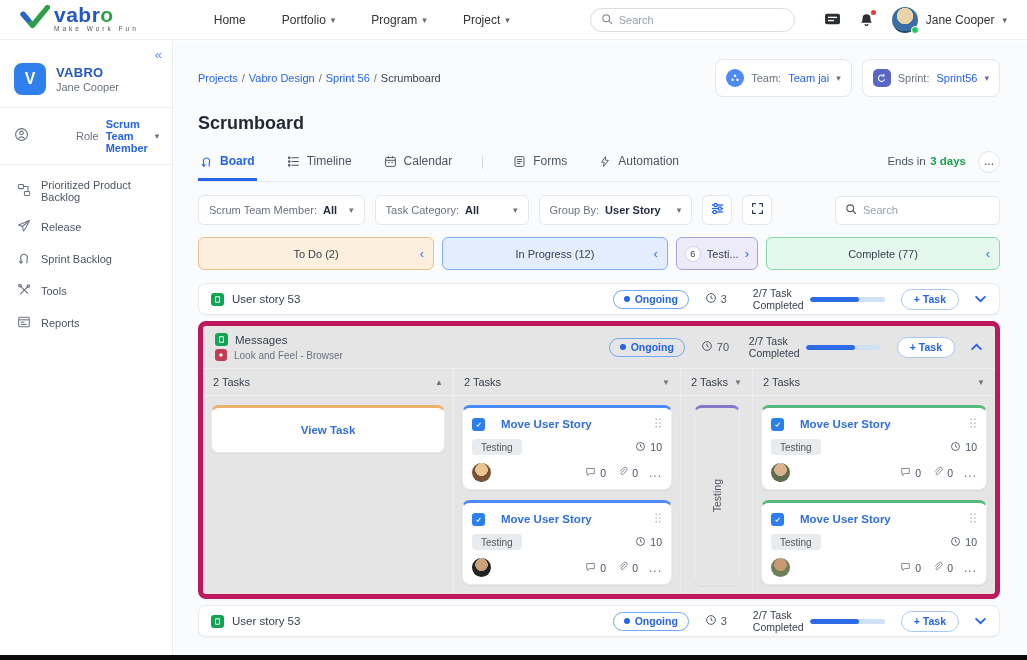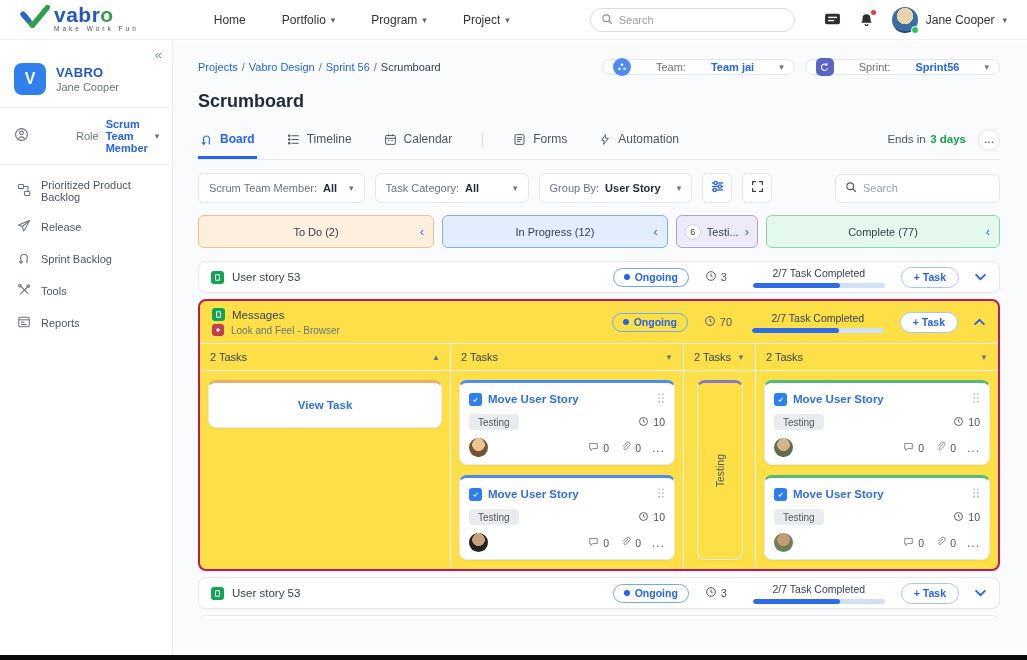--- a/index.html
+++ b/index.html
@@ -53,28 +53,28 @@
   .side-item.active { background:#e9f2fe; border-left-color:#2563eb; color:#2563eb; font-weight:700; }
 
   
   .main { position:absolute; top:41px; left:174px; width:853px; height:614px;
     background:#fafbfc; padding:0 27px 0 24px; }
   .crumb-row { display:flex; align-items:center; padding-top:18px; }
   .breadcrumb { font-size:11px; color:#6b7280; display:flex; gap:4px; align-items:center; }
   .crumb-link { color:#2563eb; cursor:pointer; }
   .crumb-current { color:#374151; }
   .crumb-pills { margin-left:auto; display:flex; gap:10px; }
-  .ctx-pill { height:16px; background:#fff; border:1px solid #e3e7ee; border-radius:8px;
-    display:flex; align-items:center; gap:25px; padding:0 10px; cursor:pointer; }
+  .ctx-pill { height:38px; background:#fff; border:1px solid #e3e7ee; border-radius:8px;
+    display:flex; align-items:center; gap:7px; padding:0 10px; cursor:pointer; }
   .ctx-ico-circle { width:18px; height:18px; border-radius:50%; background:#4c8bf5;
     display:flex; align-items:center; justify-content:center; }
   .ctx-ico-square { width:18px; height:18px; border-radius:5px; background:#5a66c6;
     display:flex; align-items:center; justify-content:center; }
   .ctx-label { font-size:11px; color:#6b7280; }
-  .ctx-value { font-size:11px; color:#2563eb; font-weight:700; }
+  .ctx-value { font-size:11px; color:#2563eb; font-weight:400; }
   .caret { font-size:9px; color:#6b7280; }
 
   .page-title { font-size:18px; font-weight:700; color:#1f2937; margin-top:16px; }
 
   .tabs-row { display:flex; align-items:center; margin-top:14px; border-bottom:1px solid #e7e9ec; }
   .tab { display:flex; align-items:center; gap:7px; font-size:12px; color:#4b5563;
     padding:6px 2px 10px 2px; margin-right:28px; cursor:pointer; border-bottom:3px solid transparent; }
   .tab.active { color:#2563eb; font-weight:700; border-bottom-color:#2563eb; }
   .tab-sep { width:1px; height:14px; background:#d8dbe0; margin:0 28px 6px 0; }
   .ends-row { margin-left:auto; display:flex; align-items:flex-start; gap:12px; padding-bottom:6px; }
@@ -123,51 +123,51 @@
   .mini-green { background:#12a454; }
   .mini-red { background:#c13e52; width:12px; height:12px; }
   .mini-blue { background:#2d7ff0; }
   .story-title { font-size:11.5px; color:#374151; font-weight:500; }
   .story-sub { font-size:10px; color:#6b7280; }
   .row-right { margin-left:auto; display:flex; align-items:center; gap:16px; }
   .status-pill { display:flex; align-items:center; gap:5px; border:1.4px solid #6ea8f7; color:#2563eb;
     border-radius:999px; padding:2.5px 10px; font-size:10.5px; font-weight:600; cursor:pointer; }
   .status-dot { width:6px; height:6px; border-radius:50%; background:#2563eb; }
   .clock-wrap { display:flex; align-items:center; gap:4px; font-size:11px; color:#4b5563; width:32px; }
-  .progress { width:132px; display:flex; flex-direction:column; align-items:center; gap:4px; }
+  .progress { width:132px; display:flex; align-items:center; gap:4px; }
   .progress-label { font-size:10.5px; color:#374151; font-weight:500; }
   .progress-track { width:100%; height:5px; border-radius:3px; background:#cfe0f7; overflow:hidden; }
   .progress-fill { height:100%; border-radius:3px; background:#2e6be6; }
   .task-btn { border:1.4px solid #a8c7f0; color:#2563eb; border-radius:999px; background:#fff;
     padding:3.5px 12px; font-size:10.5px; font-weight:600; cursor:pointer;
     font-family:"Liberation Sans",sans-serif; }
   .row-chev { cursor:pointer; display:flex; align-items:center; width:12px; }
 
   
-  .expanded { background:#fde047; border:2px solid #be185d; border-radius:8px;
+  .expanded { background:#e5e5e5; border:5px solid #be185d; border-radius:8px;
     box-shadow:0 1px 3px rgba(16,24,40,.06); margin-bottom:6px; overflow:hidden; }
   .exp-header { display:flex; align-items:center; padding:7px 12px; }
   .exp-titles { display:flex; flex-direction:column; gap:3px; }
   .exp-line { display:flex; align-items:center; gap:7px; }
   .exp-cols { display:flex; border-top:1px solid #eceef1; }
   .xcol { display:flex; flex-direction:column; }
   .xcol + .xcol { border-left:1px solid #eceef1; }
   .xc-todo { flex:0 0 250px; } .xc-prog { flex:1; } .xc-test { flex:0 0 72px; } .xc-comp { flex:0 0 243px; }
   .xcol-head { display:flex; align-items:center; justify-content:space-between;
     padding:7px 10px; font-size:11px; color:#374151; border-bottom:1px solid #eceef1; }
   .sort-caret { font-size:8px; color:#6b7280; cursor:pointer; }
   .xcol-body { padding:9px 8px; display:flex; flex-direction:column; gap:10px; flex:1; }
 
   .task-card { background:#fff; border:1px solid #e9ebee; border-top:3px solid #4c8bf5;
     border-radius:8px; padding:7px 9px; box-shadow:0 1px 2px rgba(16,24,40,.05); }
   .tc-green { border-top-color:#57b87b; }
   .view-card { border-top-color:#e8b06a; text-align:center; padding:12px 0 14px 0; }
   .view-link { font-size:11.5px; color:#2f6fe0; font-weight:600; cursor:pointer; }
   .tc-head { display:flex; align-items:center; justify-content:space-between; }
-  .tc-title-wrap { display:flex; align-items:center; gap:6px; }
+  .tc-title-wrap { display:flex; align-items:center; gap:16px; }
   .tc-title { font-size:11.5px; color:#2f6fe0; font-weight:600; cursor:pointer; }
   .tc-mid { display:flex; align-items:center; justify-content:space-between; margin-top:6px; }
   .tag { background:#e9ecef; color:#555; font-size:10px; padding:2.5px 9px; border-radius:4px; }
   .tc-clock { display:flex; align-items:center; gap:4px; font-size:10.5px; color:#4b5563; }
   .tc-foot { display:flex; align-items:center; justify-content:space-between; margin-top:8px; }
   .tc-counts { display:flex; align-items:center; gap:11px; font-size:10.5px; color:#4b5563; }
   .tc-count { display:flex; align-items:center; gap:4px; }
   .tc-more { color:#6b7280; font-size:12px; letter-spacing:1px; cursor:pointer; line-height:8px; }
   .avatar-sm { width:19px; height:19px; border-radius:50%; }
   .av1 { background:radial-gradient(circle at 50% 35%, #e8c690 0 40%, #7a5233 41% 75%, #4a3220 76%); }

